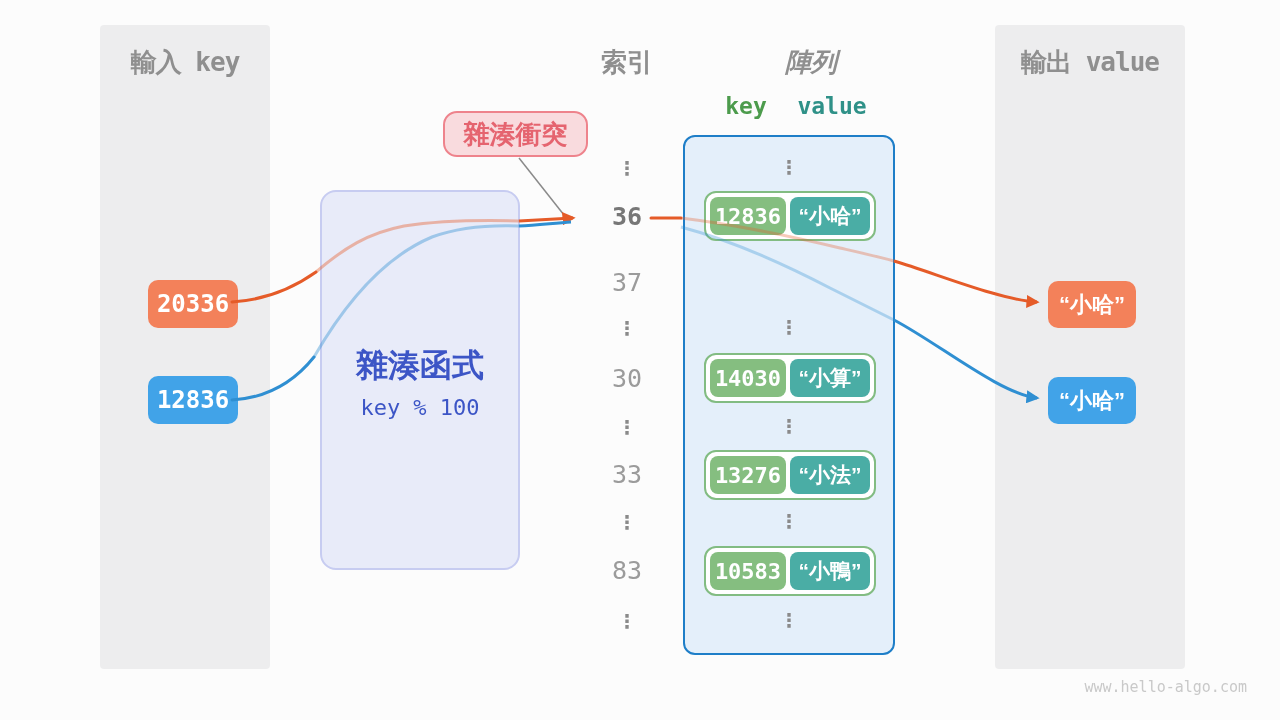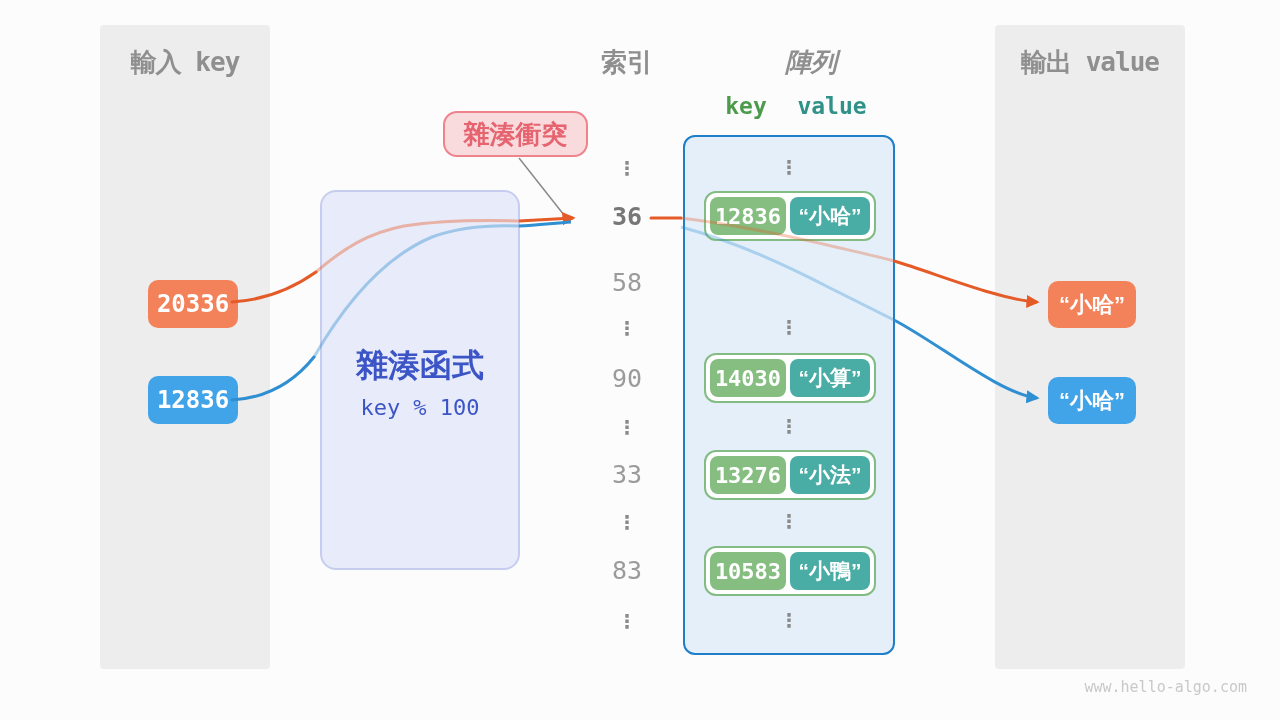--- a/index.html
+++ b/index.html
@@ -105,23 +105,23 @@
 
   <div class="badge">雜湊衝突</div>
 
   <div class="col-header idx">索引</div>
   <div class="col-header arr">陣列</div>
   <div class="kv-header k">key</div>
   <div class="kv-header v">value</div>
 
   <div class="idx-item dots" style="top:153px;">⋮</div>
   <div class="idx-item hot" style="top:202px;">36</div>
-  <div class="idx-item" style="top:268px;">58</div>
+  <div class="idx-item" style="top:268px;">37</div>
   <div class="idx-item dots" style="top:313px;">⋮</div>
-  <div class="idx-item" style="top:364px;">90</div>
+  <div class="idx-item" style="top:364px;">30</div>
   <div class="idx-item dots" style="top:412px;">⋮</div>
   <div class="idx-item" style="top:460px;">33</div>
   <div class="idx-item dots" style="top:507px;">⋮</div>
   <div class="idx-item" style="top:556px;">83</div>
   <div class="idx-item dots" style="top:606px;">⋮</div>
 
   <div class="array-box">
     <div class="array-dots dots" style="top:18px;">⋮</div>
 
     <div class="row" style="top:54px;">

